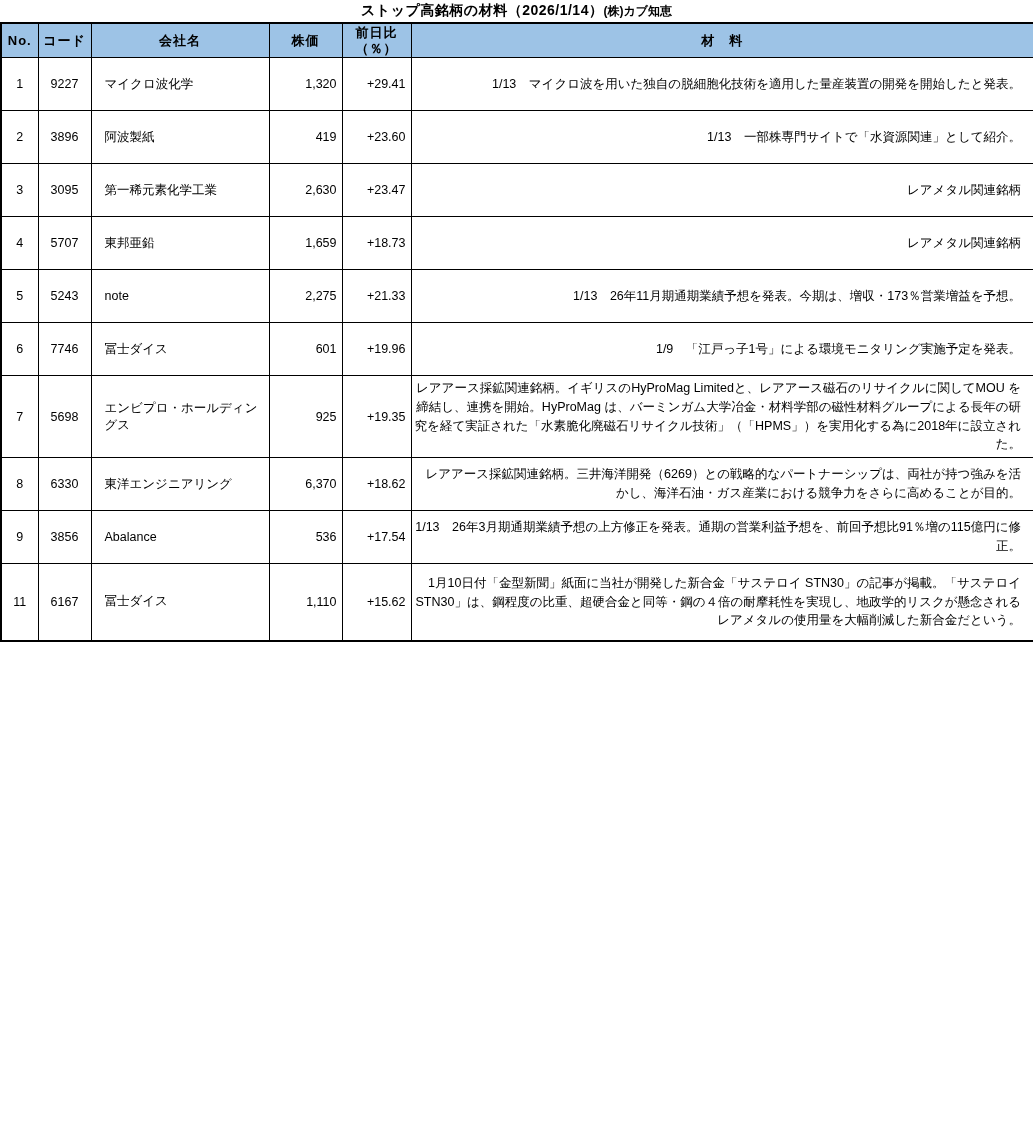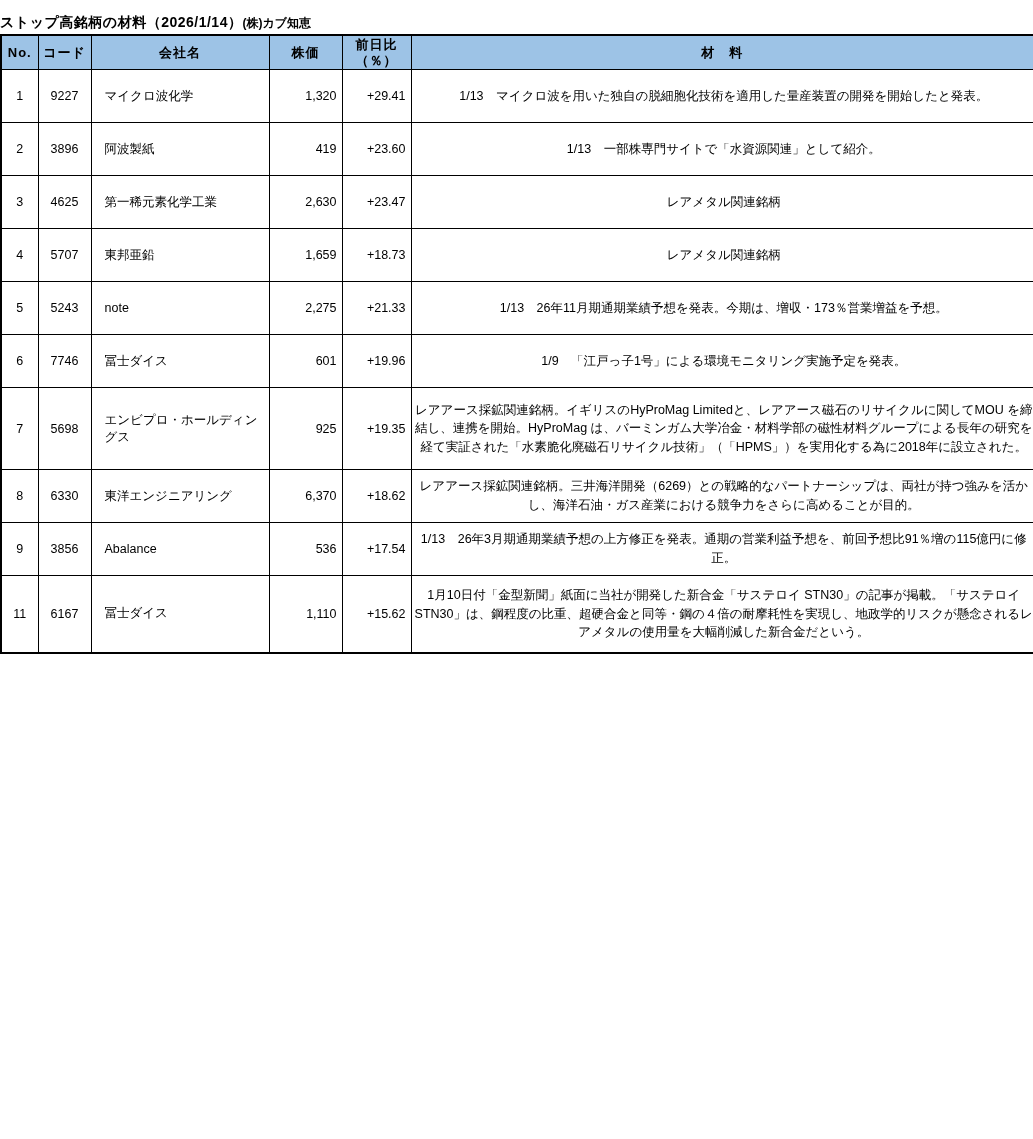--- a/index.html
+++ b/index.html
@@ -3,22 +3,22 @@
 <meta charset="utf-8">
 <style>
   html,body{margin:0;padding:0;}
   body{
     width:1033px;height:1139px;background:#ffffff;color:#000;
     font-family:"Liberation Sans","DejaVu Sans",sans-serif;
     -webkit-font-smoothing:antialiased;
   }
   .sheet{width:1033px;}
   .titlebar{
-    height:22px;display:flex;justify-content:flex-start;align-items:center;
-    padding:0 0;box-sizing:border-box;margin-top:12px;
+    height:22px;display:flex;justify-content:center;align-items:center;
+    padding:0 0;box-sizing:border-box;
   }
   .page-title{font-weight:bold;font-size:14px;letter-spacing:0.5px;}
   .credit{font-weight:bold;font-size:12px;}
   table{
     border-collapse:collapse;table-layout:fixed;width:1033px;
     border:2px solid #000;
   }
   th,td{
     border:1px solid #000;box-sizing:border-box;overflow:hidden;
     font-size:12.5px;vertical-align:middle;
@@ -27,21 +27,21 @@
   th{
     background:#9dc3e6;font-weight:bold;text-align:center;
     white-space:pre-line;line-height:1.2;font-size:13px;letter-spacing:1px;
   }
   tbody tr{height:53px;}
   tbody tr.row-tall{height:82px;}
   tbody tr.row-med{height:77px;}
   td.c{text-align:center;}
   td.l{text-align:left;padding-left:13px;padding-right:2px;}
   td.r{text-align:right;padding-right:5px;}
-  td.material{text-align:center;padding:2px 0 2px 3px;line-height:1.5;margin-left:36px;}
+  td.material{text-align:right;padding:2px 12px 2px 3px;line-height:1.5;margin-left:36px;}
 </style>
 </head>
 <body>
 
 <div class="sheet">
 
   <div class="titlebar">
     <div class="page-title">ストップ高銘柄の材料（2026/1/14）</div>
     <div class="credit">(株)カブ知恵</div>
   </div>
@@ -78,21 +78,21 @@
       <tr>
         <td class="c">2</td>
         <td class="c">3896</td>
         <td class="l">阿波製紙</td>
         <td class="r">419</td>
         <td class="r">+23.60</td>
         <td class="material">1/13　一部株専門サイトで「水資源関連」として紹介。</td>
       </tr>
       <tr>
         <td class="c">3</td>
-        <td class="c">4625</td>
+        <td class="c">3095</td>
         <td class="l">第一稀元素化学工業</td>
         <td class="r">2,630</td>
         <td class="r">+23.47</td>
         <td class="material">レアメタル関連銘柄</td>
       </tr>
       <tr>
         <td class="c">4</td>
         <td class="c">5707</td>
         <td class="l">東邦亜鉛</td>
         <td class="r">1,659</td>

